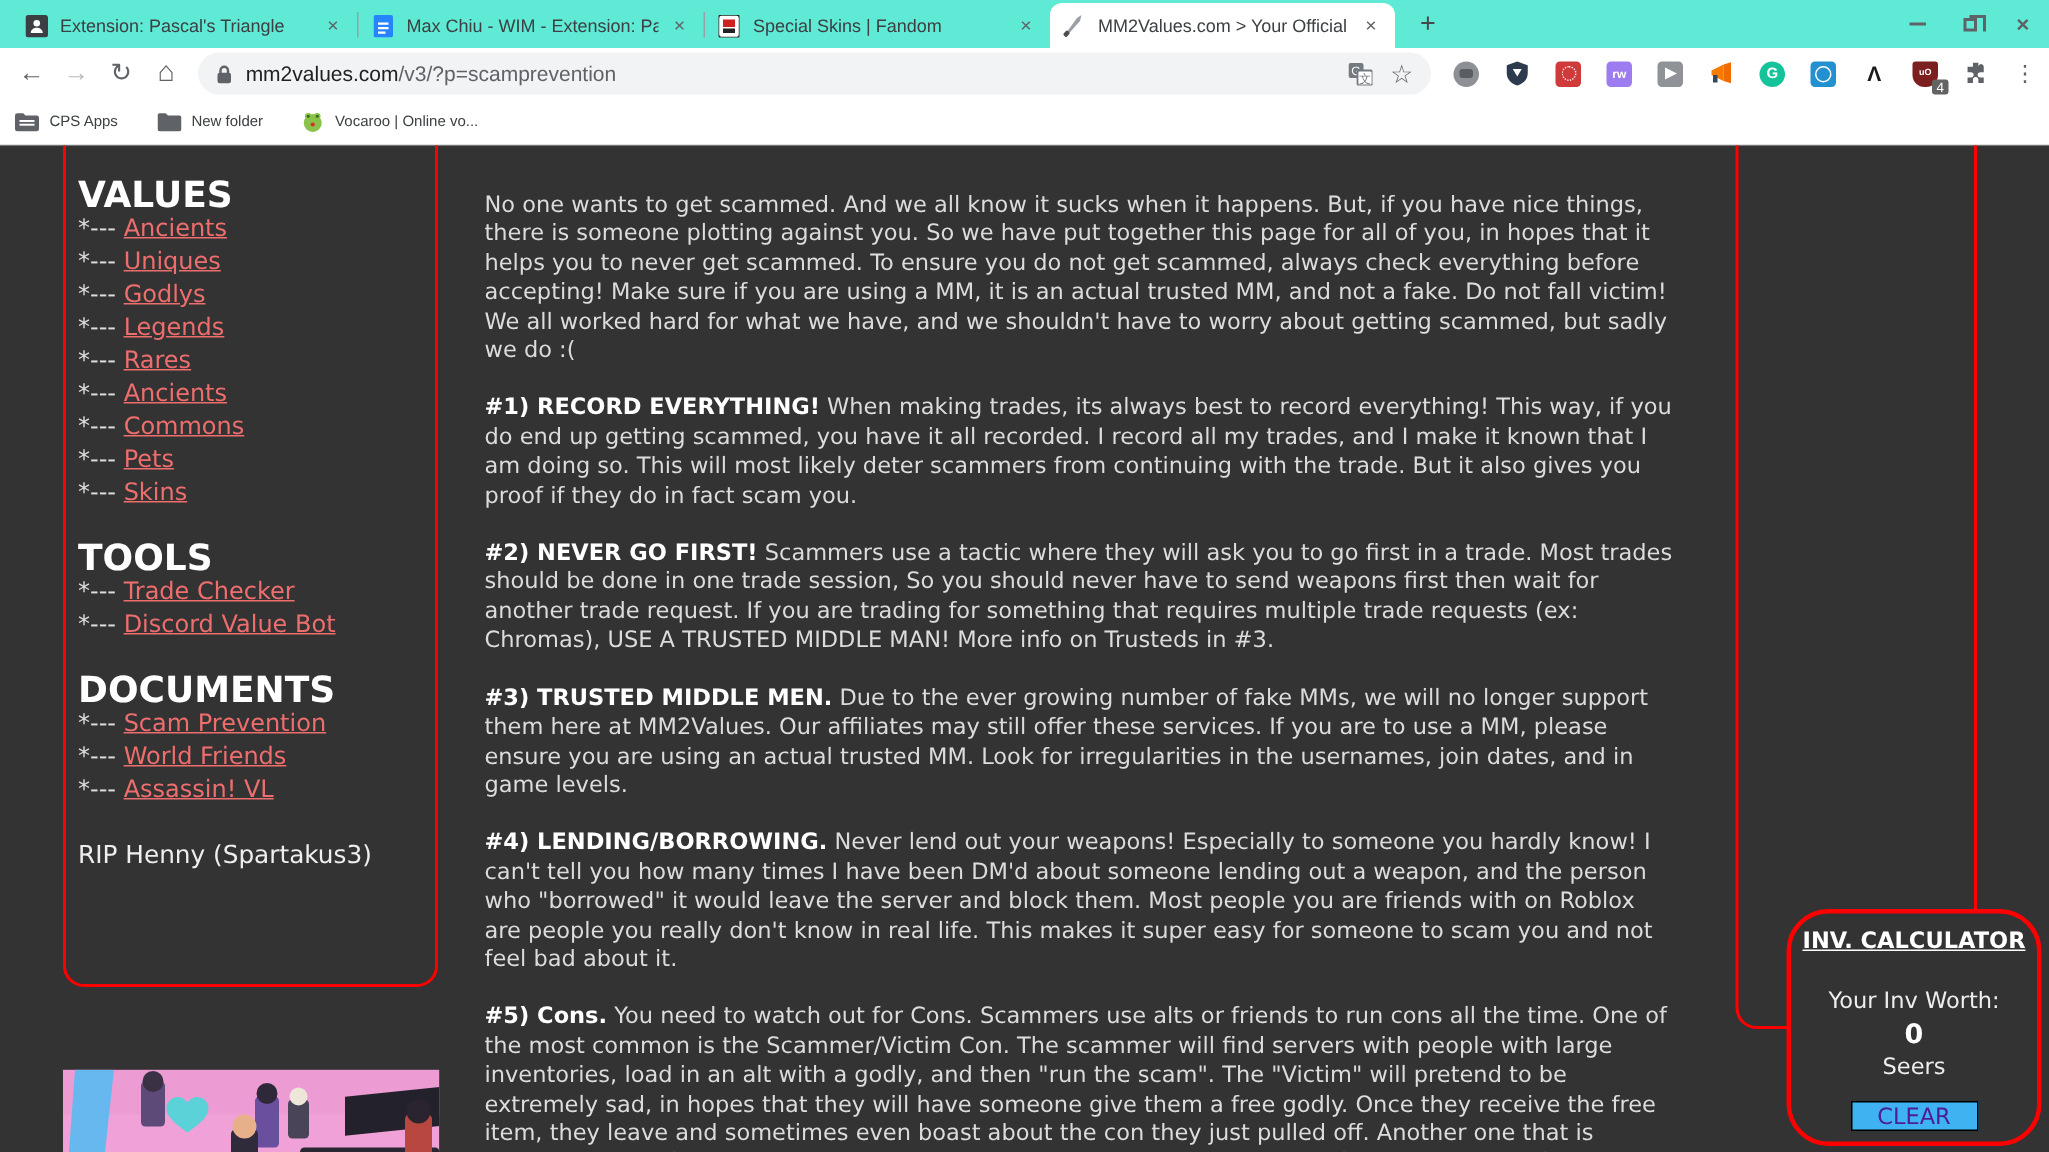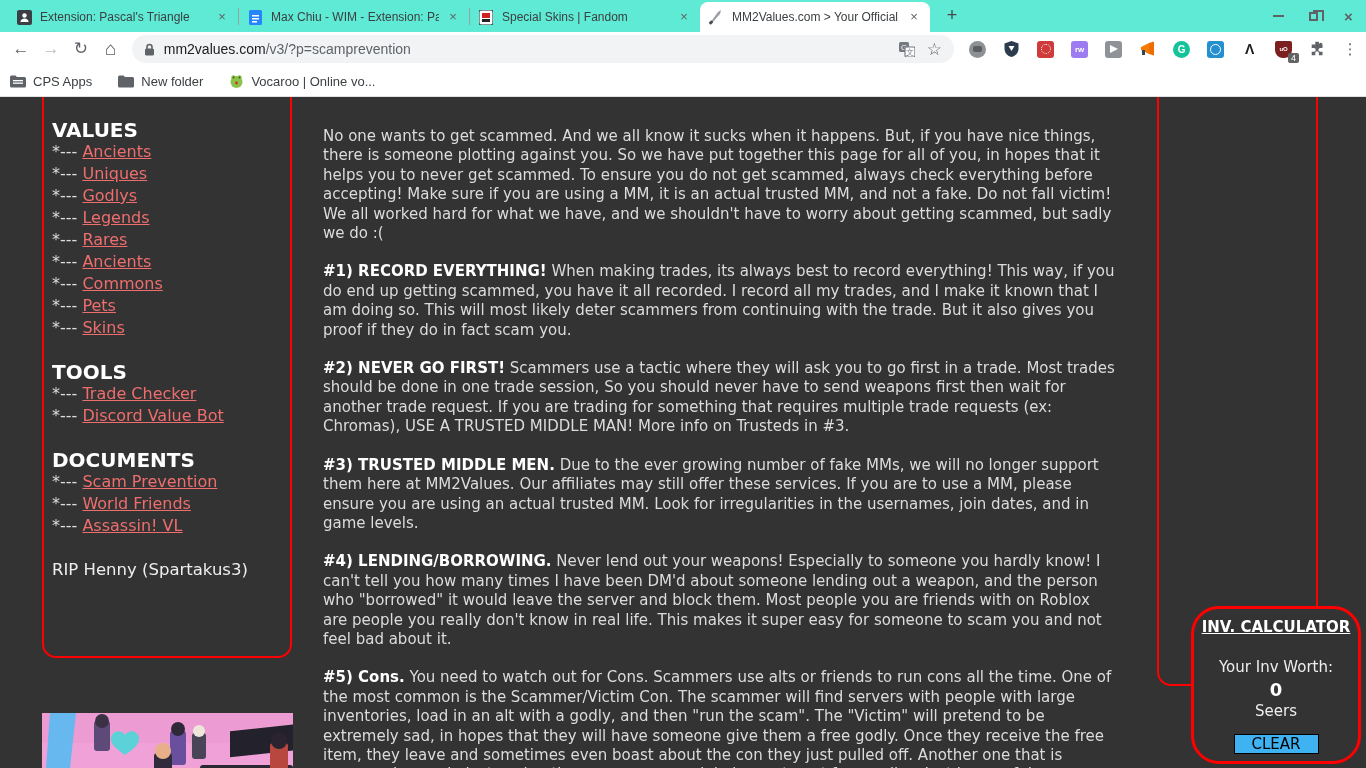--- a/index.html
+++ b/index.html
@@ -50,52 +50,52 @@
   .ext-flag::after { content:""; width:0; height:0; border-left:8px solid #fff; border-top:4px solid transparent; border-bottom:4px solid transparent; }
   .ext-gram { background:#15c39a; border-radius:50%; font-size:10px; }
   .ext-blue { background:#2390cf; }
   .ext-blue::after { content:""; width:9px; height:9px; border:1.5px solid #fff; border-radius:50%; }
   .ext-adg { color:#1b1b1b; font-size:14px; font-weight:bold; }
   .ext-ublock { background:#7c1f1f; border-radius:2px 2px 8px 8px; font-size:6px; }
   .ext-badge { position:absolute; right:-6px; bottom:-4px; background:#636363; color:#fff; font-size:9px;
                padding:0 3px; border-radius:2px; font-weight:normal; }
 
   .bookmarksbar { height:31px; background:#fff; display:flex; align-items:center; padding-left:10px;
-                  font-size:13px; color:#3c4043; border-bottom:1px solid #e0e0e0; }
+                  font-size:10px; color:#3c4043; border-bottom:1px solid #e0e0e0; }
   .bm-item { display:flex; align-items:center; margin-right:26px; }
   .bm-item .bm-icon { margin-right:7px; display:flex; }
 
   
   .page { position:relative; height:671px; background:#333333; overflow:hidden;
           font-family:"DejaVu Sans", sans-serif; }
 
   .sidebar-box { position:absolute; left:42px; top:-26px; width:250px; height:587px;
                  border:2px solid #ff0000; border-radius:14px; padding:46px 6px 0 8px; }
-  .side-title { color:#ffffff; font-weight:bold; font-size:20px; line-height:22px; }
+  .side-title { color:#ffffff; font-weight:bold; font-size:24px; line-height:22px; }
   .side-title.gap { margin-top:22px; }
   .side-row { font-size:16px; line-height:22px; color:#dddddd; white-space:nowrap; }
   .side-bullet { color:#dddddd; }
   .side-link { color:#ee6e6e; text-decoration:underline; cursor:pointer; }
   .side-footer { color:#eeeeee; font-size:16.5px; margin-top:23px; }
 
   .content { position:absolute; left:323px; top:30px; width:795px; }
   .content p { font-size:15px; line-height:19.4px; color:#dcdcdc; margin-bottom:19px; }
   .content .p-head { font-weight:bold; color:#ffffff; }
 
   .right-box { position:absolute; left:1157px; top:-26px; width:161px; height:615px;
                border:2px solid #ff0000; border-radius:14px; }
 
   .calc { position:absolute; left:1191px; top:509px; width:170px; height:158px; background:#333333;
           border:3px solid #ff0000; border-radius:28px; text-align:center; color:#eeeeee;
           font-size:15px; padding-top:9px; }
   .calc-title { color:#ffffff; font-weight:bold; text-decoration:underline; font-size:15px; }
   .calc-worth { margin-top:22px; }
   .calc-value { font-size:18px; font-weight:bold; color:#ffffff; margin-top:3px; }
   .calc-currency { margin-top:2px; }
-  .calc-clear { display:inline-block; margin-top:14px; background:#3fb2f2; color:#000000;
+  .calc-clear { display:inline-block; margin-top:14px; background:#3fb2f2; color:#4c1d95;
                 border:1px solid #000; font-size:15px; font-family:"DejaVu Sans", sans-serif;
                 padding:0 17px; cursor:pointer; }
 
   .promo { position:absolute; left:42px; top:616px; width:251px; height:110px; overflow:hidden; }
 </style>
 </head>
 <body>
 
 <div class="tabbar">
   <div class="tab" style="margin-left:8px;">

